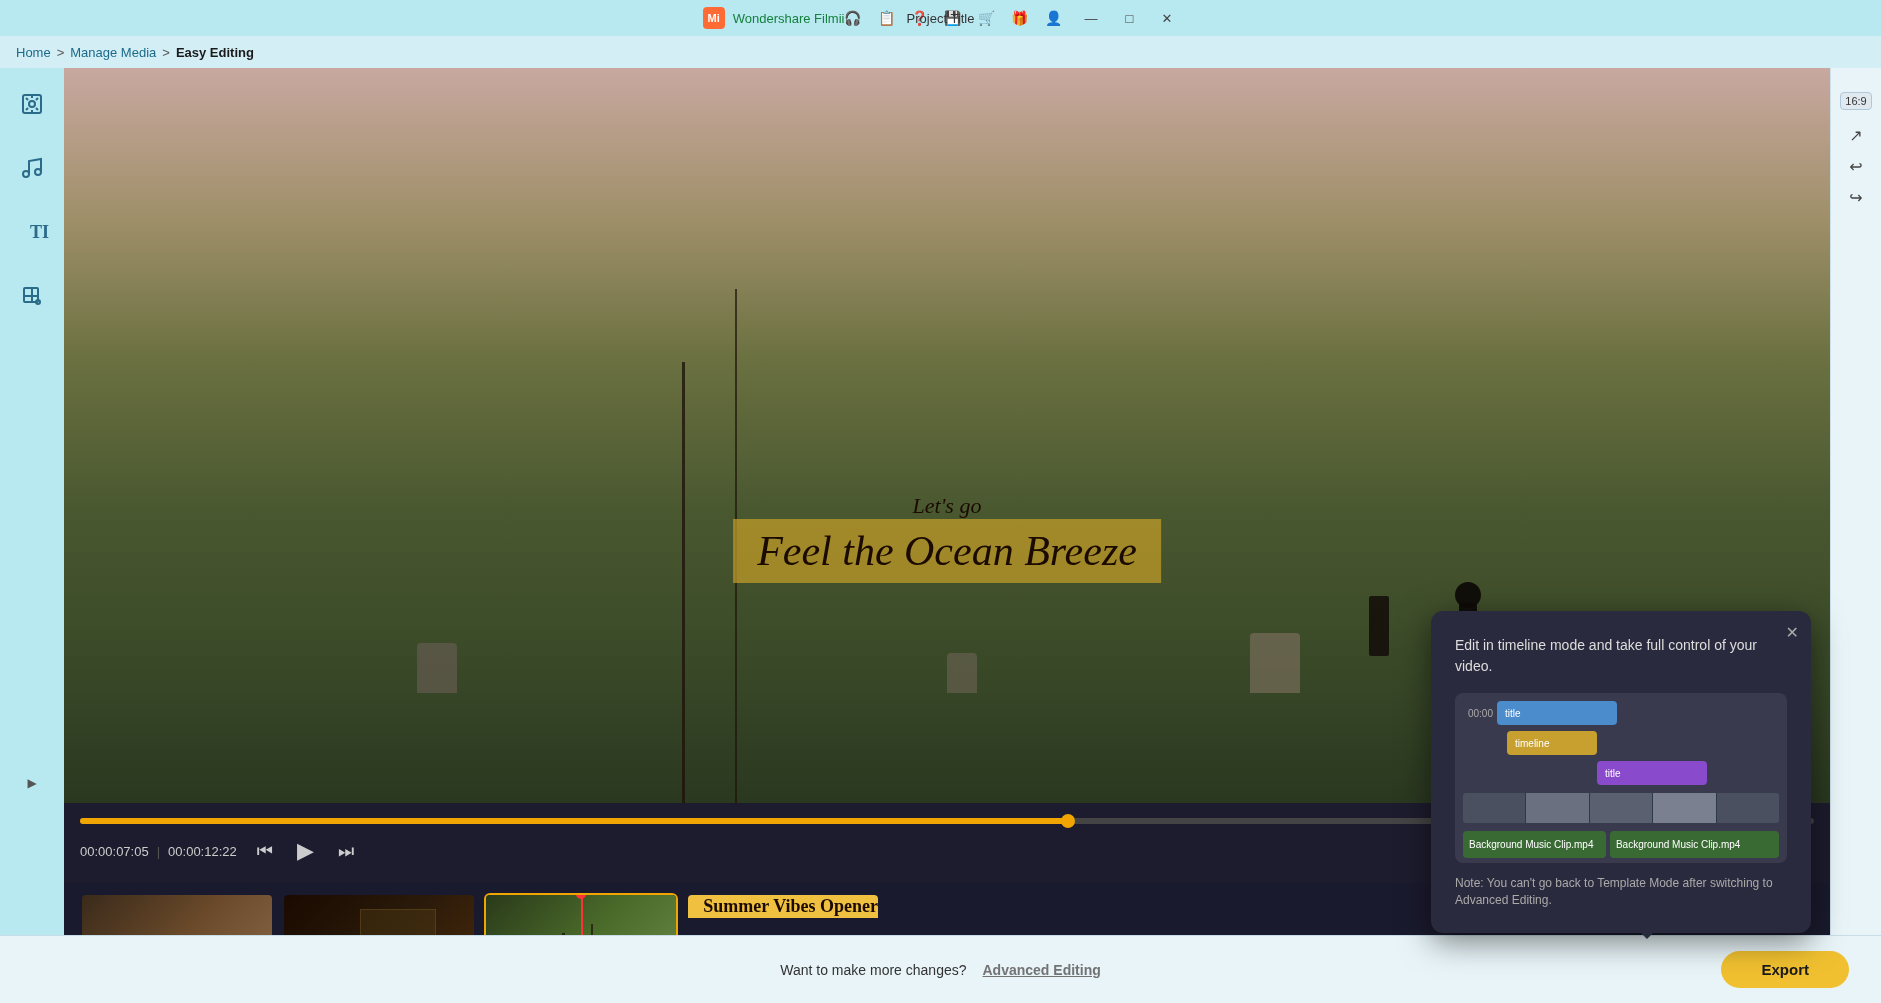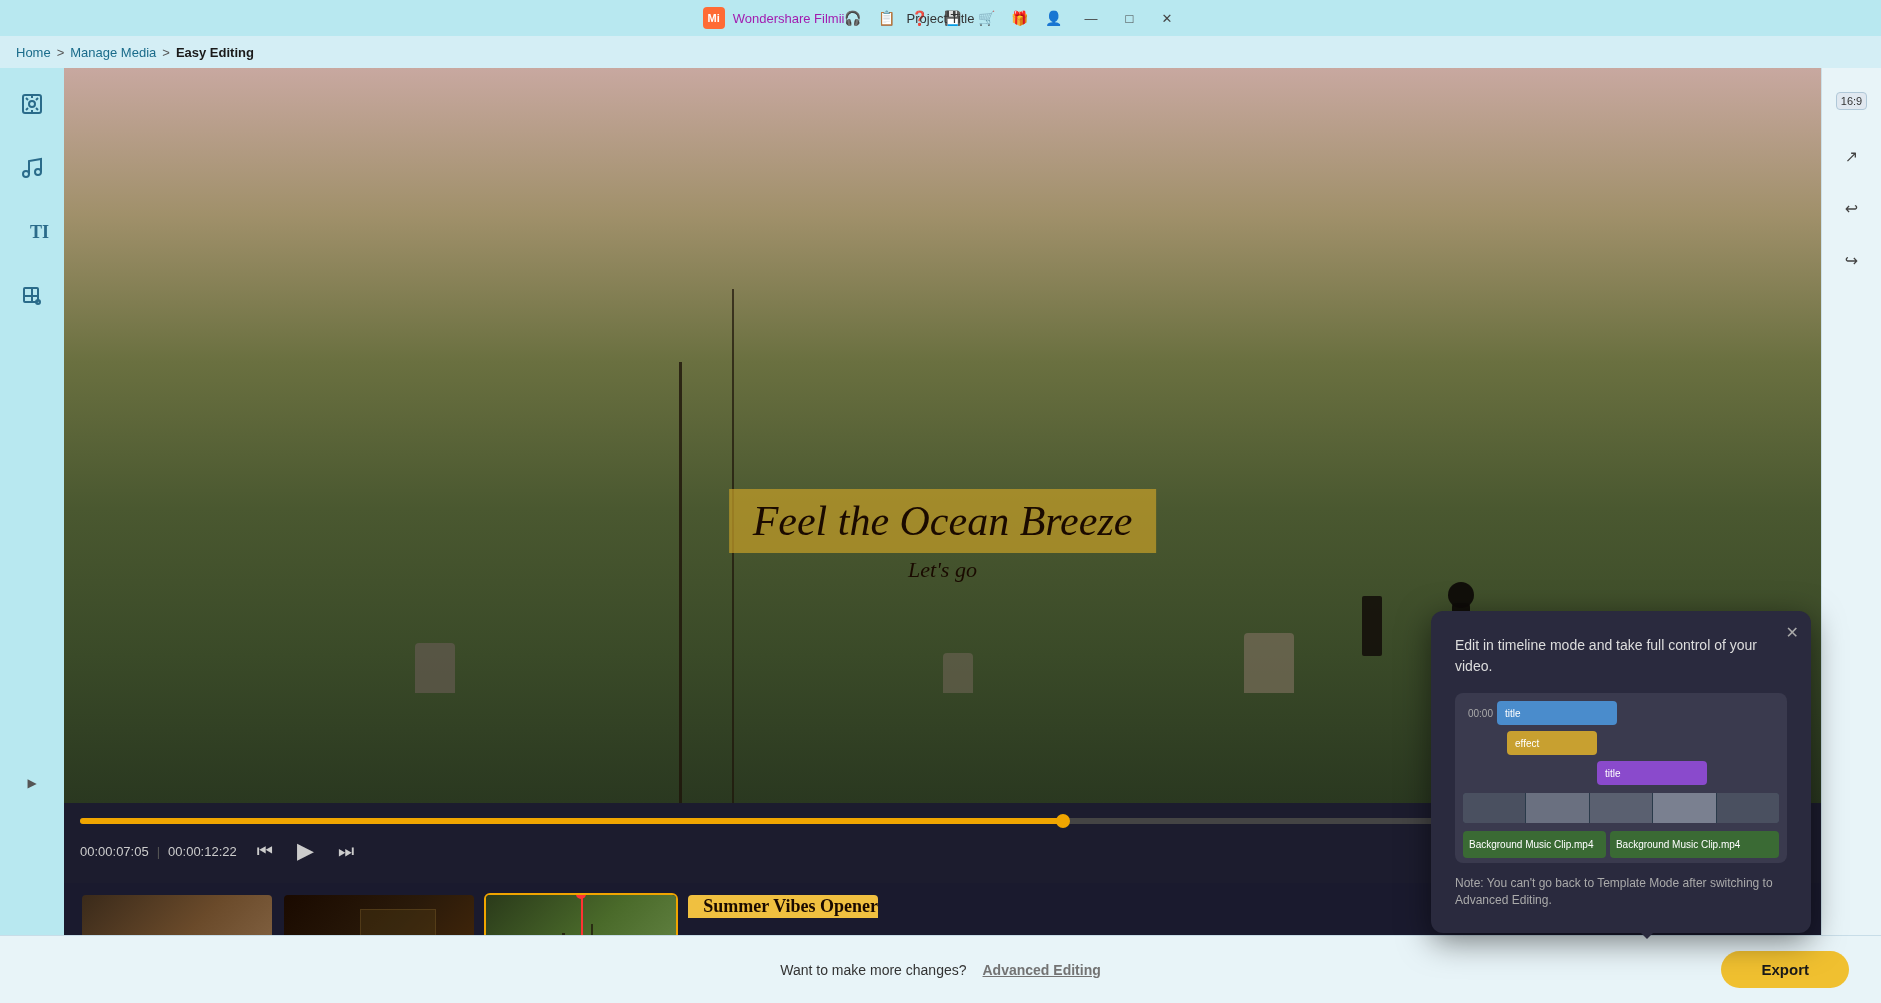--- a/index.html
+++ b/index.html
@@ -35,21 +35,21 @@
       border-radius: 4px;
       display: flex;
       align-items: center;
       justify-content: center;
       color: white;
       font-size: 11px;
       font-weight: bold;
     }
     #app-name {
       font-size: 13px;
-      color: #a21caf;
+      color: #15803d;
       font-weight: 500;
     }
     #title-bar-center {
       position: absolute;
       left: 50%;
       transform: translateX(-50%);
       font-size: 13px;
       color: #333;
     }
     #title-bar-right {
@@ -321,27 +321,27 @@
       left: 50%;
       transform: translateX(-50%);
       width: 10px;
       height: 10px;
       background: #ff3333;
       border-radius: 50%;
     }
 
     
     #right-panel {
-      width: 60px;
+      width: 51px;
       background: #e8f4f8;
       display: flex;
       flex-direction: column;
       align-items: center;
       padding-top: 16px;
-      gap: 25px;
+      gap: 4px;
       flex-shrink: 0;
       border-left: 1px solid #cde0e8;
     }
     .right-panel-item {
       display: flex;
       flex-direction: column;
       align-items: center;
       gap: 2px;
       cursor: pointer;
       padding: 4px;
@@ -585,22 +585,22 @@
 
         <div style="position:absolute;bottom:15%;left:20%;width:40px;height:50px;background:rgba(100,90,80,0.7);border-radius:4px 4px 0 0;"></div>
         <div style="position:absolute;bottom:15%;left:50%;width:30px;height:40px;background:rgba(110,100,85,0.6);border-radius:4px 4px 0 0;"></div>
         <div style="position:absolute;bottom:15%;right:30%;width:50px;height:60px;background:rgba(120,108,90,0.7);border-radius:4px 4px 0 0;"></div>
 
         <div style="position:absolute;bottom:15%;right:20%;width:18px;height:90px;background:rgba(15,12,8,0.95);border-radius:4px 4px 0 0;"></div>
         <div style="position:absolute;bottom:calc(15% + 85px);right:calc(20% - 4px);width:26px;height:26px;background:rgba(15,12,8,0.95);border-radius:50%;"></div>
       </div>
 
       <div id="video-overlay-text">
+        <div id="video-subtitle-text">Let's go</div>
         <div id="video-title-text">Feel the Ocean Breeze</div>
-        <div id="video-subtitle-text">Let's go</div>
       </div>
     </div>
 
     <div id="playback-bar">
       <div id="progress-bar-container">
         <div id="progress-bar-fill"></div>
         <div id="progress-knob"></div>
       </div>
       <div id="playback-controls">
         <div id="time-display">
@@ -665,21 +665,21 @@
   <div id="tooltip-preview">
     <div id="timeline-preview">
 
       <div class="timeline-track">
         <div style="width:30px;font-size:10px;color:#aaa;text-align:right;">00:00</div>
         <div class="track-block track-blue" style="width:120px;">title</div>
       </div>
 
       <div class="timeline-track">
         <div style="width:30px;"></div>
-        <div class="track-block track-yellow" style="width:90px;margin-left:10px;">effect</div>
+        <div class="track-block track-yellow" style="width:90px;margin-left:10px;">timeline</div>
       </div>
 
       <div class="timeline-track">
         <div style="width:30px;"></div>
         <div class="track-block track-purple" style="width:110px;margin-left:100px;">title</div>
       </div>
 
       <div class="timeline-video-strip">
         <div class="vid-thumb" style="background:#4a5060;"></div>
         <div class="vid-thumb" style="background:#6a7080;"></div>

